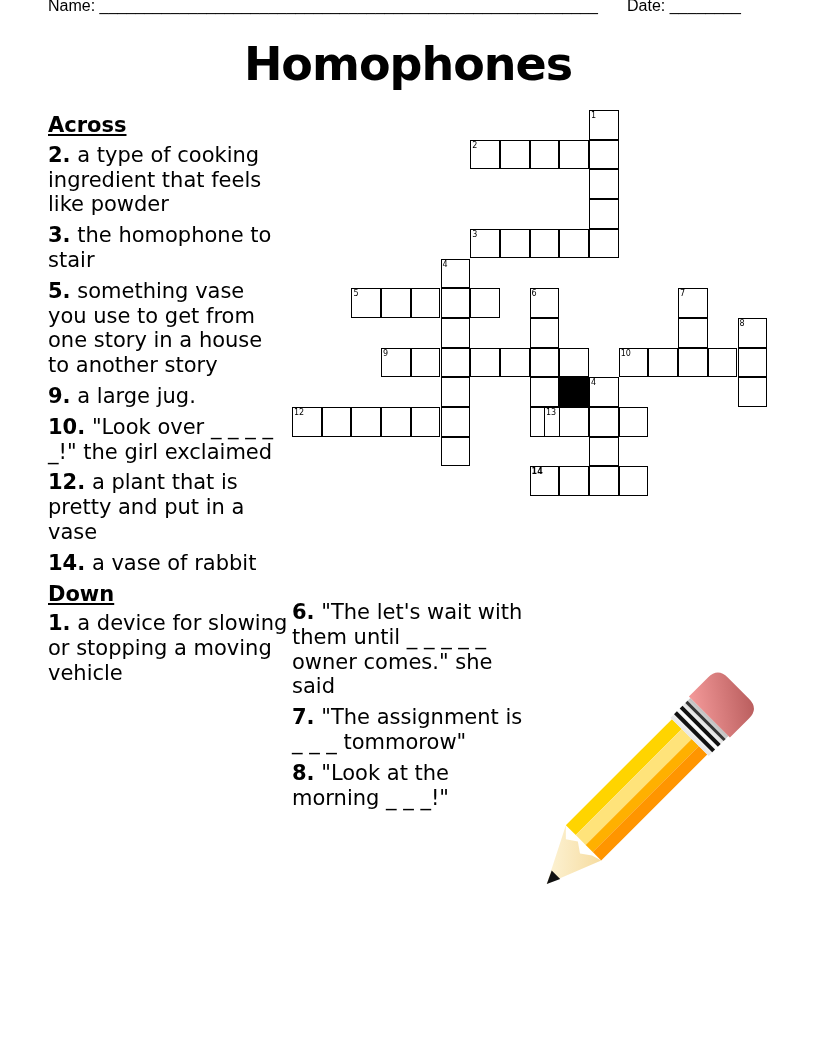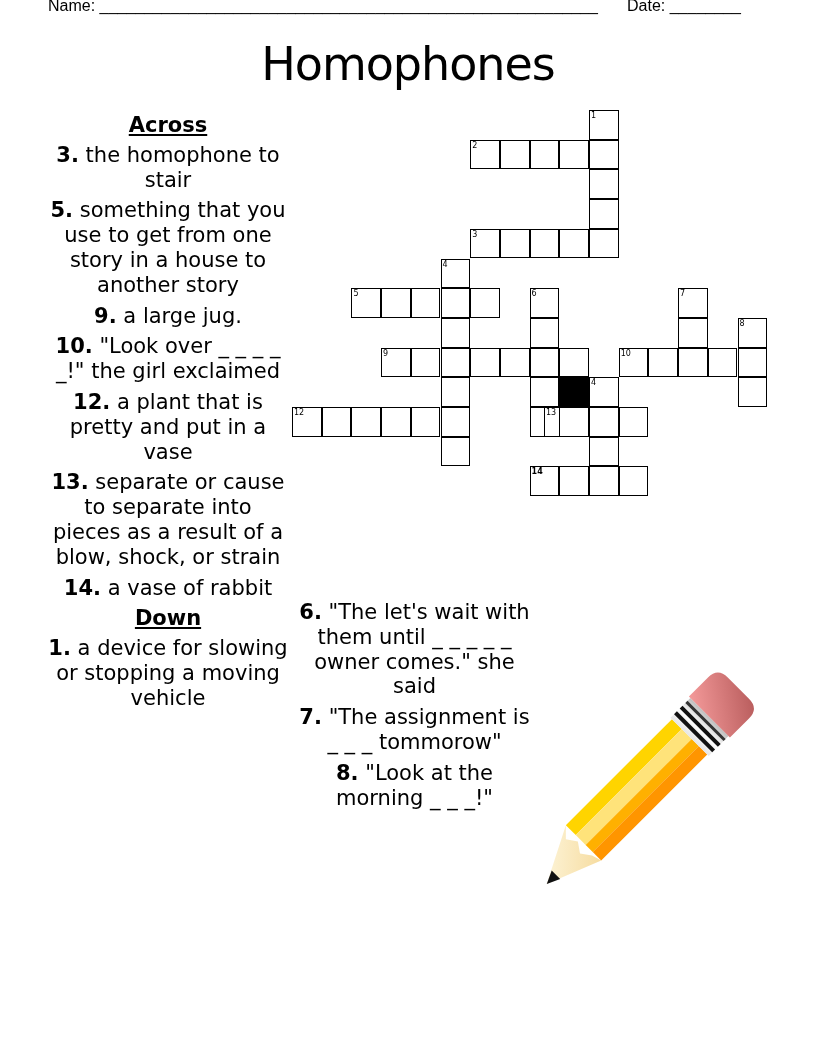--- a/index.html
+++ b/index.html
@@ -1,21 +1,21 @@
 <!DOCTYPE html>
 <html><head>
   <meta charset="utf-8">
   <style>
     html, body { margin: 0; padding: 0; background: #ffffff; }
     body { width: 816px; height: 1056px; position: relative; overflow: hidden; color: #000; }
     .hdr { position: absolute; top: -4px; font-family: "Liberation Sans", sans-serif; font-size: 16px; line-height: 20px; white-space: nowrap; }
     .hdr-name { left: 48px; }
     .hdr-date { left: 627px; }
-    .title { position: absolute; left: 0; width: 816px; top: 36px; text-align: center; font-family: "DejaVu Sans", sans-serif; font-size: 46px; line-height: 56px; letter-spacing: -1px; }
-    .clues { position: absolute; font-family: "DejaVu Sans", sans-serif; font-size: 21px; line-height: 24.8px; text-align: center; }
+    .title { position: absolute; left: 0; width: 816px; top: 36px; text-align: center; font-family: "DejaVu Sans", sans-serif; font-size: 46px; line-height: 56px; letter-spacing: -1px; font-weight: bold; }
+    .clues { position: absolute; font-family: "DejaVu Sans", sans-serif; font-size: 21px; line-height: 24.8px; }
     .col-left { left: 48px; top: 113px; width: 240px; }
     .col-right { left: 292px; top: 600px; width: 245px; }
     .sec-head { font-weight: bold; text-decoration: underline; margin: 0 0 5px 0; }
     .clue { margin: 0 0 6px 0; }
     .clue .num { font-weight: bold; }
     .grid { position: absolute; left: 0; top: 0; width: 816px; height: 1056px; pointer-events: none; }
     .cell { position: absolute; width: 29.7px; height: 29.7px; box-sizing: border-box; border: 1.6px solid #000; background: #fff; pointer-events: auto; }
     .cell.black { background: #000; }
     .cell .cn { position: absolute; left: 1px; top: 0px; font-family: "DejaVu Sans", sans-serif; font-size: 8px; line-height: 9px; }
     .pencil { position: absolute; left: 525px; top: 650px; width: 250px; height: 250px; }
@@ -23,26 +23,26 @@
 </head>
 <body>
 
 <div class="hdr hdr-name">Name: ________________________________________________________</div>
 <div class="hdr hdr-date">Date: ________</div>
 
 <div class="title">Homophones</div>
 
 <div class="clues col-left">
   <div class="sec-head">Across</div>
+  <div class="clue"><span class="num">2.</span><span> a type of cooking ingredient that feels like powder</span></div>
   <div class="clue"><span class="num">3.</span><span> the homophone to stair</span></div>
-  <div class="clue"><span class="num">5.</span><span> something that you use to get from one story in a house to another story</span></div>
+  <div class="clue"><span class="num">5.</span><span> something vase you use to get from one story in a house to another story</span></div>
   <div class="clue"><span class="num">9.</span><span> a large jug.</span></div>
   <div class="clue"><span class="num">10.</span><span> "Look over _ _ _ _ _!" the girl exclaimed</span></div>
   <div class="clue"><span class="num">12.</span><span> a plant that is pretty and put in a vase</span></div>
-  <div class="clue"><span class="num">13.</span><span> separate or cause to separate into pieces as a result of a blow, shock, or strain</span></div>
   <div class="clue"><span class="num">14.</span><span> a vase of rabbit</span></div>
   <div class="sec-head">Down</div>
   <div class="clue"><span class="num">1.</span><span> a device for slowing or stopping a moving vehicle</span></div>
 </div>
 
 <div class="clues col-right">
   <div class="clue"><span class="num">6.</span><span> "The let's wait with them until _ _ _ _ _ owner comes." she said</span></div>
   <div class="clue"><span class="num">7.</span><span> "The assignment is _ _ _ tommorow"</span></div>
   <div class="clue"><span class="num">8.</span><span> "Look at the morning _ _ _!"</span></div>
 </div>

